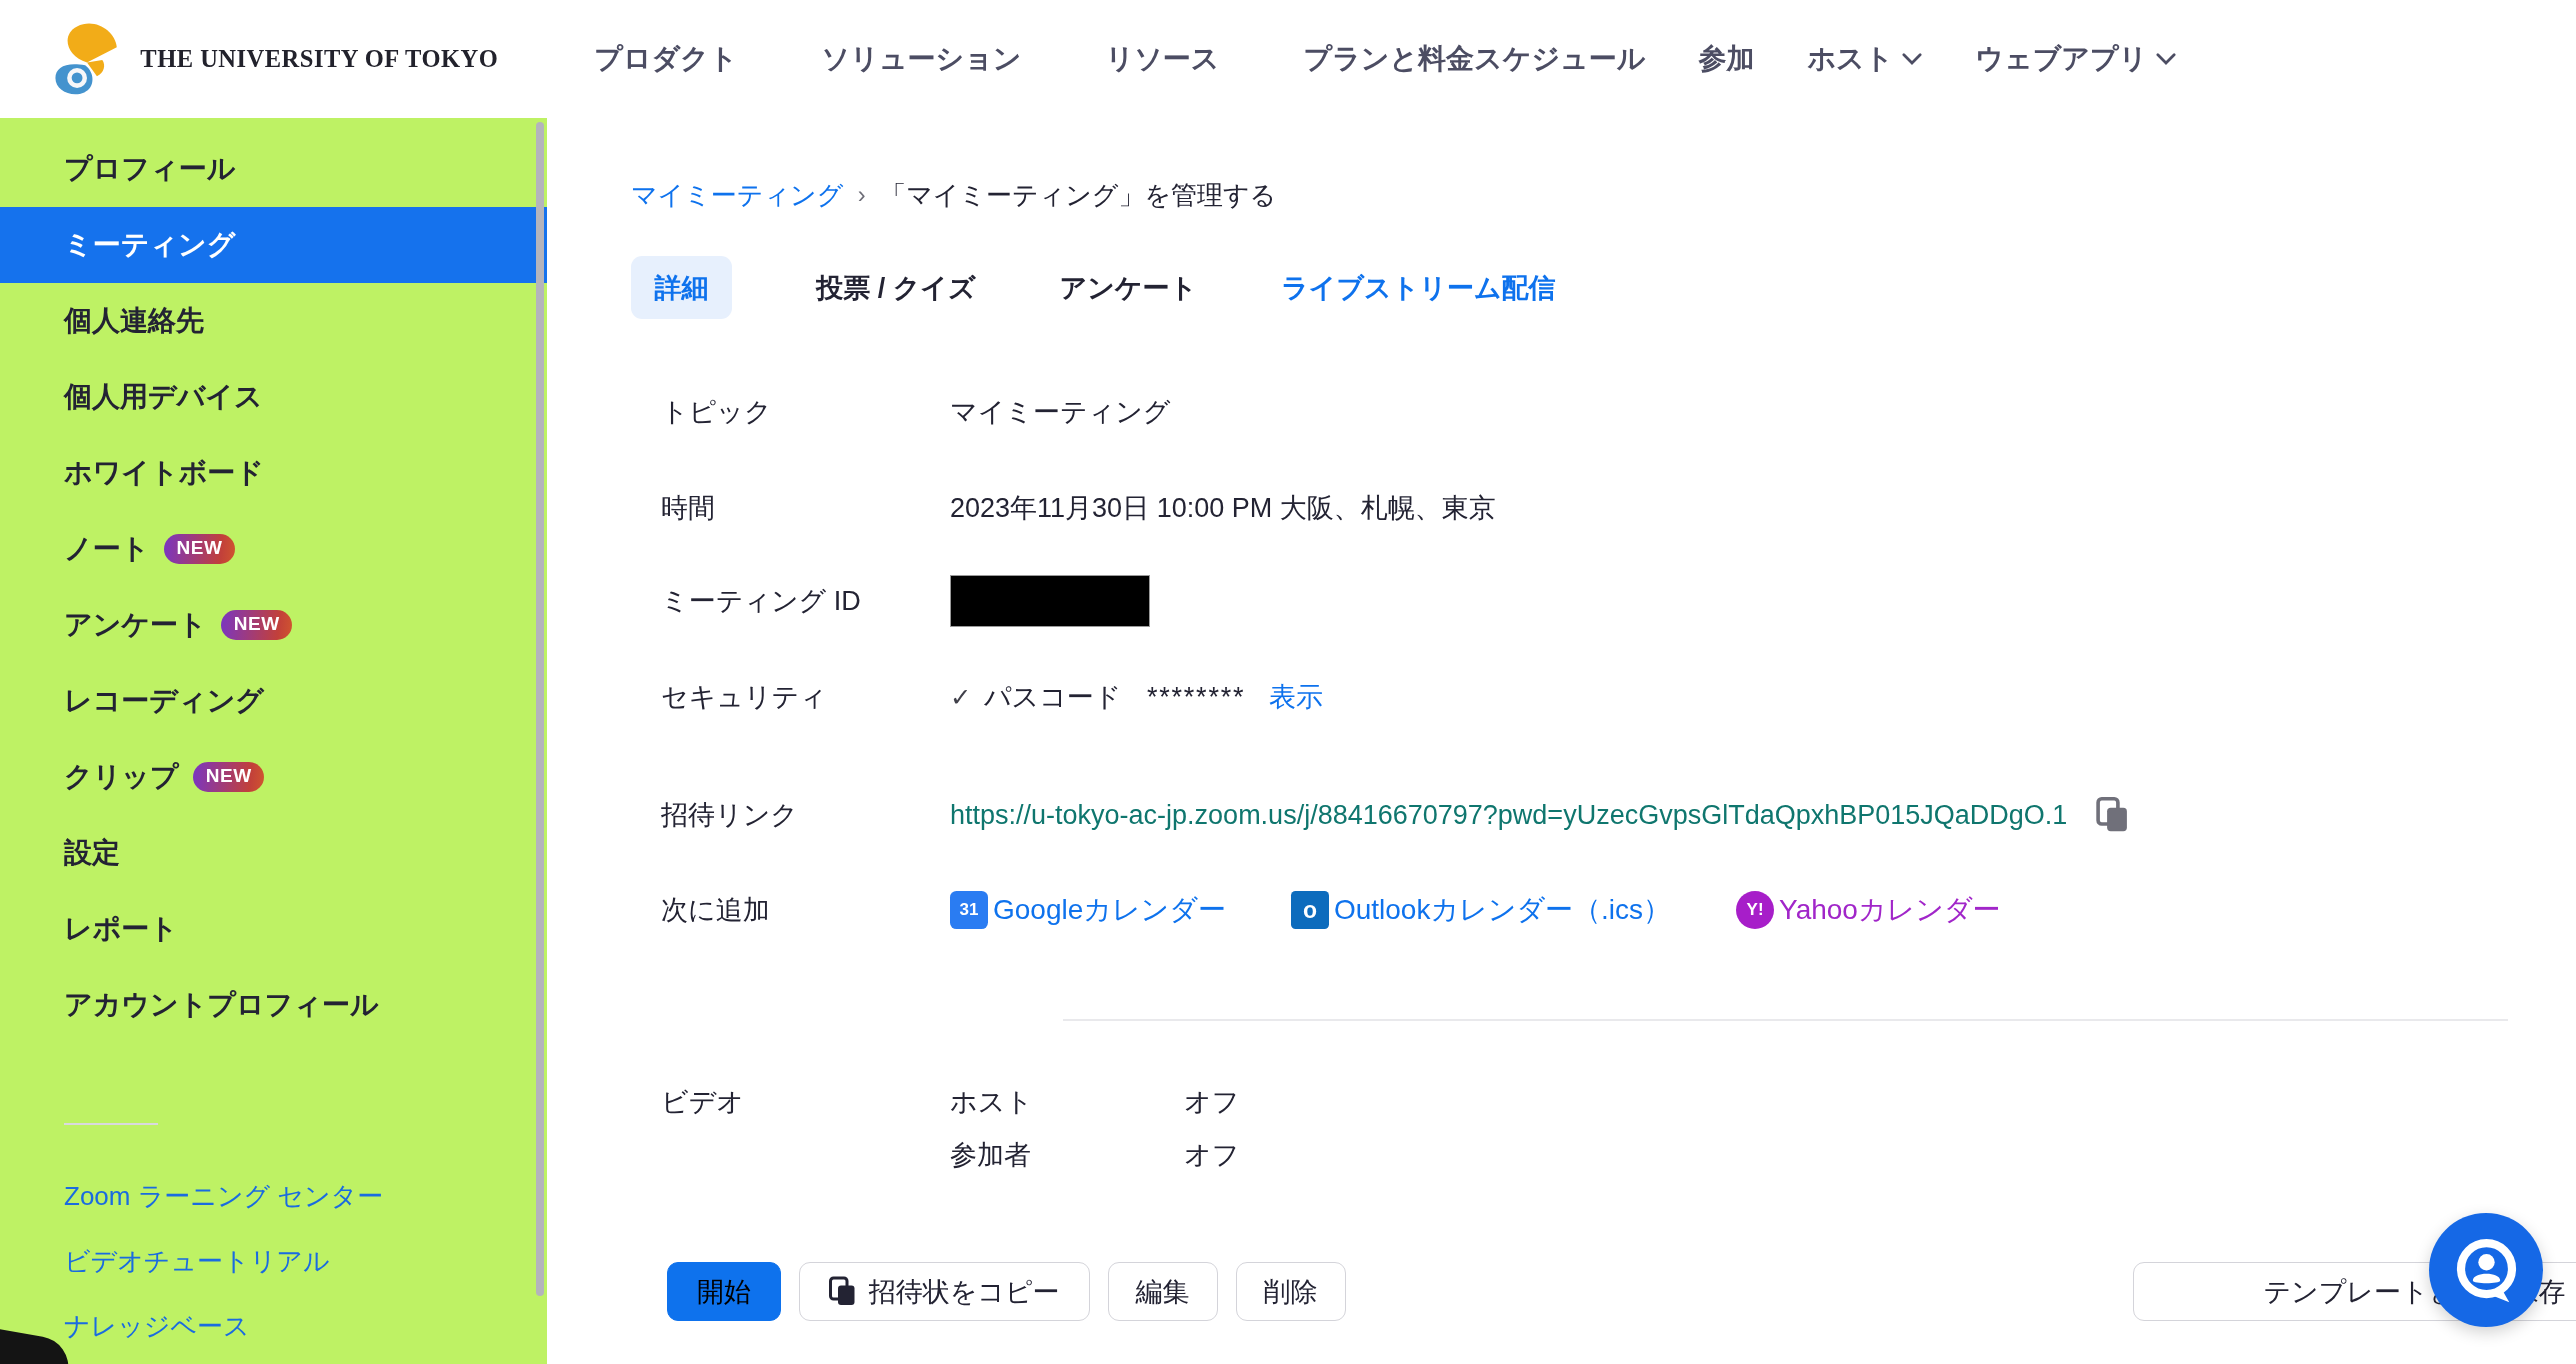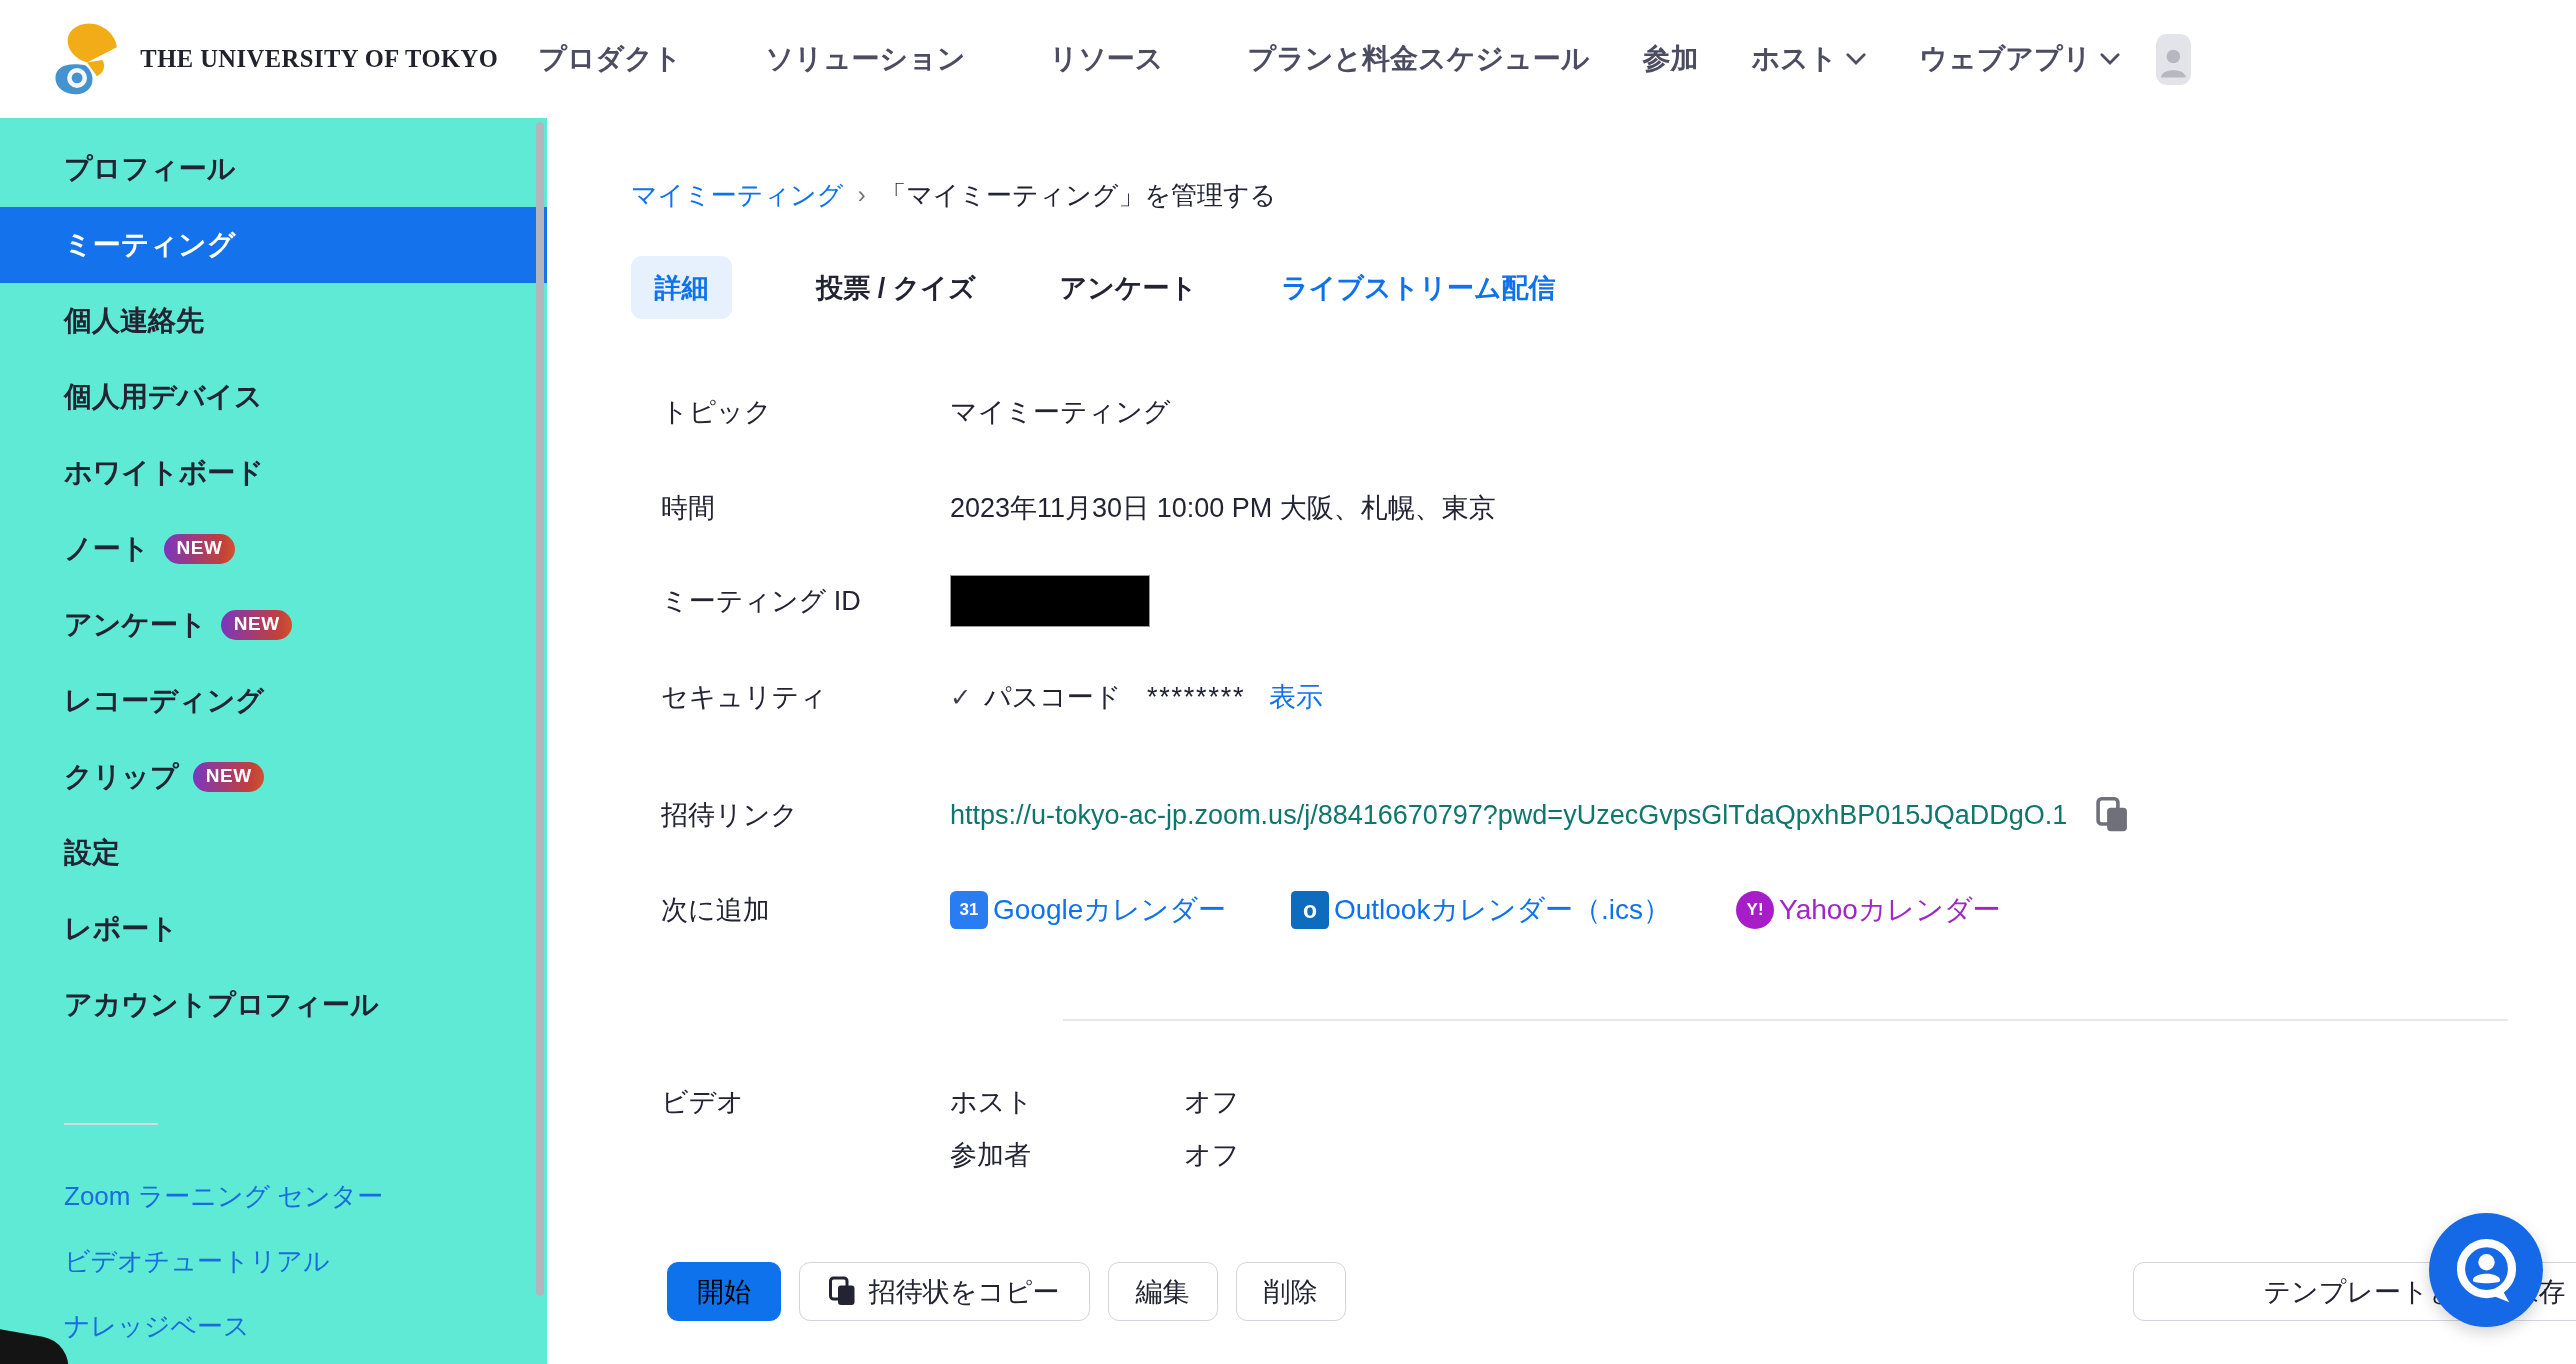--- a/index.html
+++ b/index.html
@@ -9,30 +9,30 @@
     font-family:"Liberation Sans","DejaVu Sans",sans-serif; color:#232333;
   }
   a { text-decoration:none; cursor:pointer; }
 
   
   .header { position:absolute; top:0; left:0; width:2224px; height:118px; background:#fff;
             display:flex; align-items:center; padding:0 33px 0 50px; z-index:5; }
   .logo { display:flex; align-items:center; gap:16.3px; }
   .logo-text { font-family:"Liberation Serif","DejaVu Serif",serif; font-size:24.5px; font-weight:600;
                color:#22222c; letter-spacing:0.5px; white-space:nowrap; }
-  .main-nav { display:flex; gap:84px; margin-left:40px; }
+  .main-nav { display:flex; gap:84px; margin-left:96px; }
   .main-nav a, .right-nav a { color:#4c4d63; font-weight:700; font-size:28px; white-space:nowrap;
                               display:flex; align-items:center; gap:9px; }
   .right-nav { display:flex; gap:53px; margin-left:auto; align-items:center; margin-right:36px; }
   .chev { width:20px; height:12.7px; }
   .avatar { width:51px; height:51px; border-radius:11px; background:#e3e3ea; overflow:hidden;
             display:flex; align-items:flex-end; justify-content:center; }
 
   
-  .sidebar { position:absolute; top:118px; left:0; width:547px; height:1246px; background:#5eead4; }
+  .sidebar { position:absolute; top:118px; left:0; width:547px; height:1246px; background:#bef264; }
   .side-list { padding-top:12.7px; }
   .sitem { height:76px; display:flex; align-items:center; padding-left:64px; font-size:28px;
            font-weight:600; color:#232333; cursor:pointer; white-space:nowrap; }
   .sitem.active { background:#1572ED; color:#ffffff; }
   .new-badge { margin-left:14.5px; font-size:19px; font-weight:700; color:#fff; letter-spacing:0.5px;
                background:linear-gradient(95deg,#7a36c1 0%,#c2403a 80%,#d0552f 100%);
                border-radius:907px; padding:3.6px 12.7px; line-height:1.2; }
   .side-divider { position:absolute; left:64px; top:1005px; width:94px; height:1.8px; background:#d9d9de; }
   .side-links { position:absolute; left:64px; top:1061px; display:flex; flex-direction:column; gap:30px; }
   .side-links a { color:#1a6be0; font-size:26px; font-weight:500; white-space:nowrap; }

